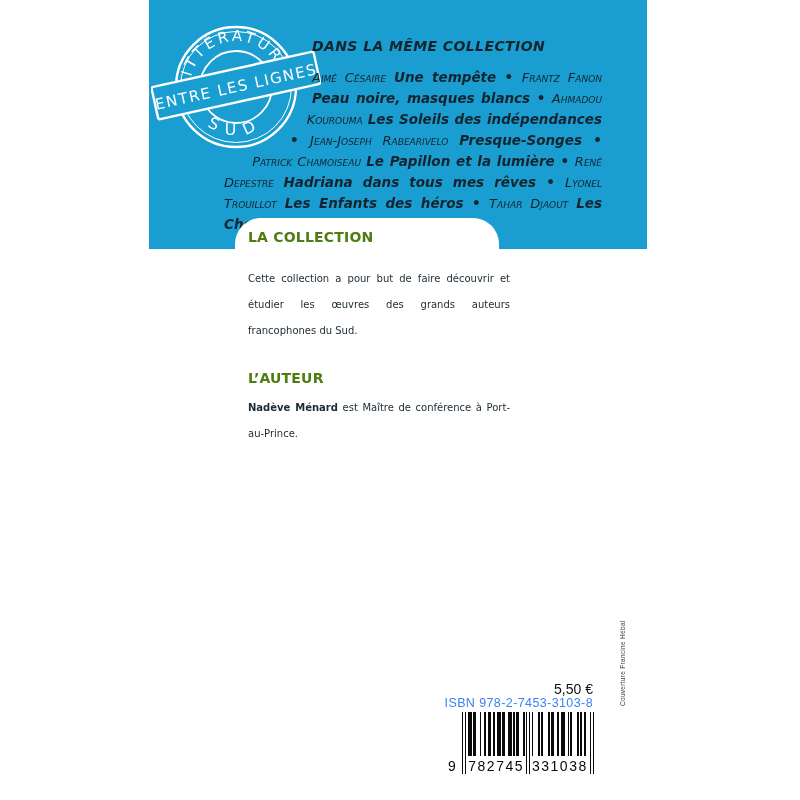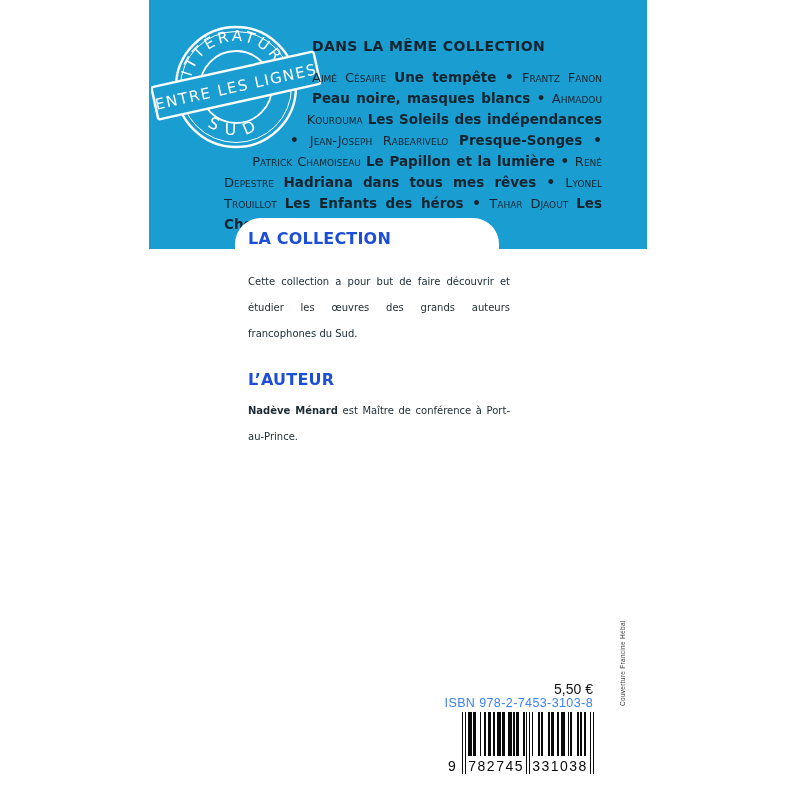--- a/index.html
+++ b/index.html
@@ -11,20 +11,21 @@
   
   .cover-top{
     position:absolute;left:149px;top:0;width:498px;height:249px;
     background:#1A9DD1;
   }
   .stamp{position:absolute;left:2px;top:2px;}
   .stamp text{fill:#ffffff;font-family:"DejaVu Sans",sans-serif;}
   .textcol{
     position:absolute;left:75px;top:0;width:378px;
     color:#142630;
+    font-style:italic;
   }
   .float-spacer{
     float:left;width:88px;height:152px;
     shape-outside:ellipse(92px 82px at 0% 48%);
   }
   .list-heading{
     margin:38px 0 0 0;font-size:14px;font-weight:bold;
     letter-spacing:.4px;color:#13242E;
   }
   .booklist{
@@ -34,21 +35,21 @@
   .booklist .author{font-variant:small-caps;font-size:13px;}
   .booklist .title{font-weight:bold;}
   .booklist .sep{font-weight:bold;}
   .white-tab{
     position:absolute;left:86px;top:218px;width:264px;height:31px;
     background:#ffffff;border-radius:26px 26px 0 0;
   }
   
   .section{position:absolute;left:248px;width:262px;color:#1B2A33;}
   .section h2{
-    margin:0;font-size:16px;font-weight:bold;color:#1d4ed8;
+    margin:0;font-size:14px;font-weight:bold;color:#4d7c0f;
     letter-spacing:.2px;
   }
   .section p{
     margin:0;font-size:10px;line-height:26px;text-align:justify;
   }
   .sec-collection{top:229px;}
   .sec-collection p{margin-top:21px;}
   .sec-auteur{top:370px;}
   .sec-auteur p{margin-top:9px;}
   .sec-auteur .bold{font-weight:bold;}
@@ -72,21 +73,21 @@
   .bars{position:absolute;left:14px;top:0;display:flex;align-items:flex-start;}
   .bars .module{width:1.4px;height:44px;background:transparent;}
   .bars .module.on{background:#0a0a0a;}
   .bars .module.tall{height:62px;}
   .bc-digit{
     position:absolute;top:46px;font-size:14px;color:#0a0a0a;
     font-family:"Liberation Sans",sans-serif;letter-spacing:1.5px;
   }
   .bc-first{left:0;}
   .bc-g1{left:20px;width:56px;text-align:right;}
-  .bc-g2{left:84px;width:56px;text-align:center;}
+  .bc-g2{left:84px;width:56px;text-align:left;}
 </style>
 </head>
 <body>
 
 <div class="page">
 
   <div class="cover-top">
 
     <svg class="stamp" width="170" height="170" viewBox="0 0 170 170">
       <circle cx="85" cy="85" r="60" fill="none" stroke="#ffffff" stroke-width="2.4"></circle>

